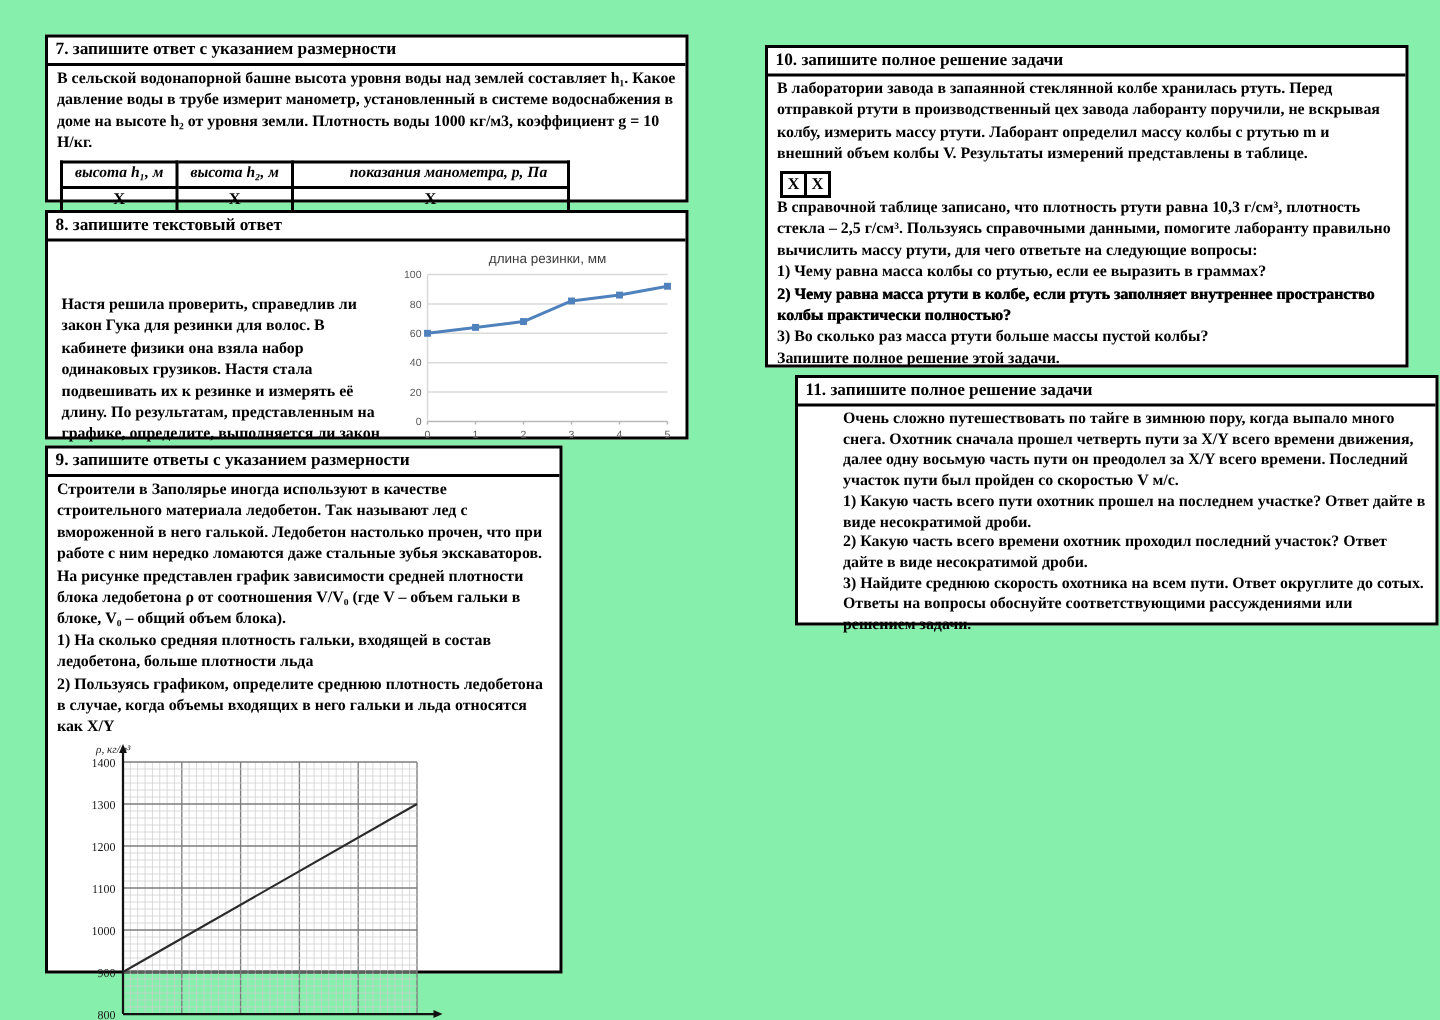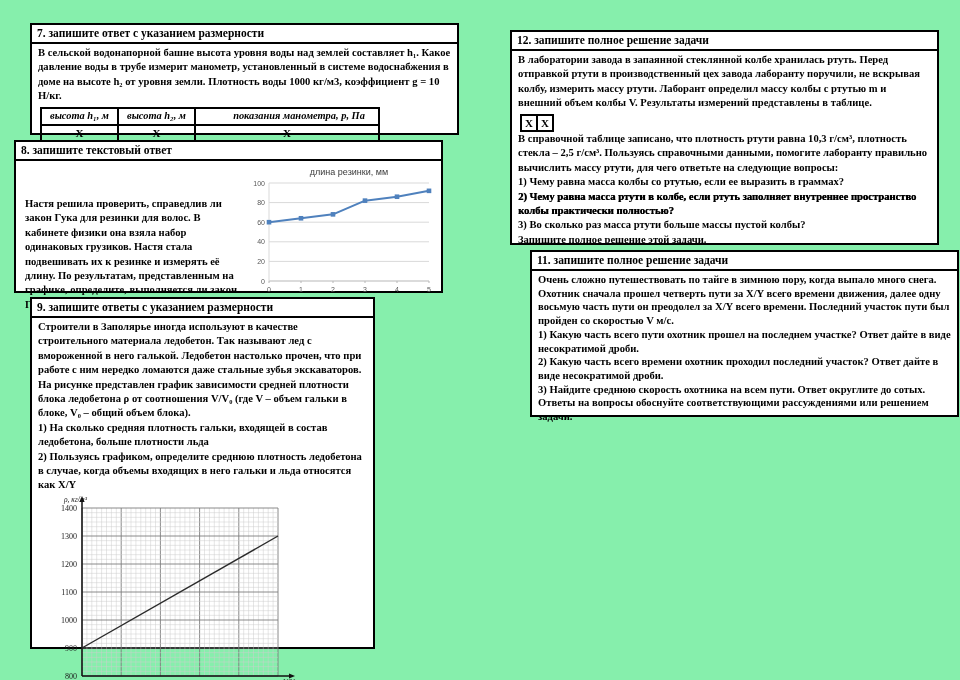--- a/index.html
+++ b/index.html
@@ -40,21 +40,21 @@
         <tr>
           <td>Х</td>
           <td>Х</td>
           <td>Х</td>
         </tr>
         </tbody>
       </table>
     </div>
   </section>
 
-  <section class="box" style="left:14px; top:140px; width:429px; height:153px;">
+  <section class="box" style="left:30px; top:140px; width:429px; height:153px;">
     <div class="hdr">8. запишите текстовый ответ</div>
     <div class="bd t8bd">
       <p class="p t8text">Настя решила проверить, справедлив ли закон Гука для резинки для волос. В кабинете физики она взяла набор одинаковых грузиков. Настя стала подвешивать их к резинке и измерять её длину. По результатам, представленным на графике, определите, выполняется ли закон Гука? Ответ кратко поясните.</p>
       <div class="t8chart"><svg width="192" height="136" viewBox="0 0 192 136">
             <text x="106" y="10" text-anchor="middle" font-size="9" font-family="&quot;Liberation Sans&quot;, sans-serif" font-weight="bold" fill="#3b3b3b">длина резинки, мм</text>
             <line x1="26" y1="116" x2="186" y2="116" stroke="#b7b7b7" stroke-width="1"></line>
             <text x="22" y="118.5" text-anchor="end" font-size="7" font-family="&quot;Liberation Sans&quot;, sans-serif" fill="#595959">0</text>
             <line x1="26" y1="96.4" x2="186" y2="96.4" stroke="#d9d9d9" stroke-width="1"></line>
             <text x="22" y="98.9" text-anchor="end" font-size="7" font-family="&quot;Liberation Sans&quot;, sans-serif" fill="#595959">20</text>
             <line x1="26" y1="76.8" x2="186" y2="76.8" stroke="#d9d9d9" stroke-width="1"></line>
@@ -192,42 +192,42 @@
             <line x1="38" y1="180" x2="246" y2="180" stroke="#111" stroke-width="1.5"></line>
             <polygon points="245,177.4 245,182.6 251,180" fill="#111"></polygon>
             <text x="20" y="6" text-anchor="start" font-size="7.5" font-style="italic" font-family="&quot;Liberation Serif&quot;, serif" fill="#1a1a1a">ρ, кг/м³</text>
             <text x="239" y="189" text-anchor="start" font-size="7.5" font-style="italic" font-family="&quot;Liberation Serif&quot;, serif" fill="#1a1a1a">V/V₀</text>
             <polyline points="38,152 234,40" fill="none" stroke="#2a2a2a" stroke-width="1.4"></polyline>
           </svg></div>
     </div>
   </section>
 
   <section class="box" style="left:510px; top:30px; width:429px; height:215px;">
-    <div class="hdr">12. запишите полное решение задачи</div>
+    <div class="hdr">10. запишите полное решение задачи</div>
     <div class="bd">
       <p class="p">В лаборатории завода в запаянной стеклянной колбе хранилась ртуть. Перед отправкой ртути в производственный цех завода лаборанту поручили, не вскрывая колбу, измерить массу ртути. Лаборант определил массу колбы с ртутью m и внешний объем колбы V. Результаты измерений представлены в таблице.</p>
       <table class="tbl">
         <tbody>
         <tr>
           <td>Х</td>
           <td>Х</td>
         </tr>
         </tbody>
       </table>
       <p class="p">В справочной таблице записано, что плотность ртути равна 10,3 г/см³, плотность стекла – 2,5 г/см³. Пользуясь справочными данными, помогите лаборанту правильно вычислить массу ртути, для чего ответьте на следующие вопросы:</p>
       <p class="p">1) Чему равна масса колбы со ртутью, если ее выразить в граммах?</p>
       <p class="p xb">2) Чему равна масса ртути в колбе, если ртуть заполняет внутреннее пространство колбы практически полностью?</p>
       <p class="p">3) Во сколько раз масса ртути больше массы пустой колбы?</p>
       <p class="p">Запишите полное решение этой задачи.</p>
     </div>
   </section>
 
   <section class="box" style="left:530px; top:250px; width:429px; height:167px;">
     <div class="hdr">11. запишите полное решение задачи</div>
-    <div class="bd" style="line-height:13.7px;">
+    <div class="bd" style="line-height:13.7px;margin-left:24px;">
       <p class="p">Очень сложно путешествовать по тайге в зимнюю пору, когда выпало много снега. Охотник сначала прошел четверть пути за X/Y всего времени движения, далее одну восьмую часть пути он преодолел за X/Y всего времени. Последний участок пути был пройден со скоростью V м/с.</p>
       <p class="p">1) Какую часть всего пути охотник прошел на последнем участке? Ответ дайте в виде несократимой дроби.</p>
       <p class="p">2) Какую часть всего времени охотник проходил последний участок? Ответ дайте в виде несократимой дроби.</p>
       <p class="p">3) Найдите среднюю скорость охотника на всем пути. Ответ округлите до сотых.</p>
       <p class="p">Ответы на вопросы обоснуйте соответствующими рассуждениями или решением задачи.</p>
     </div>
   </section>
 
 </div>
 

